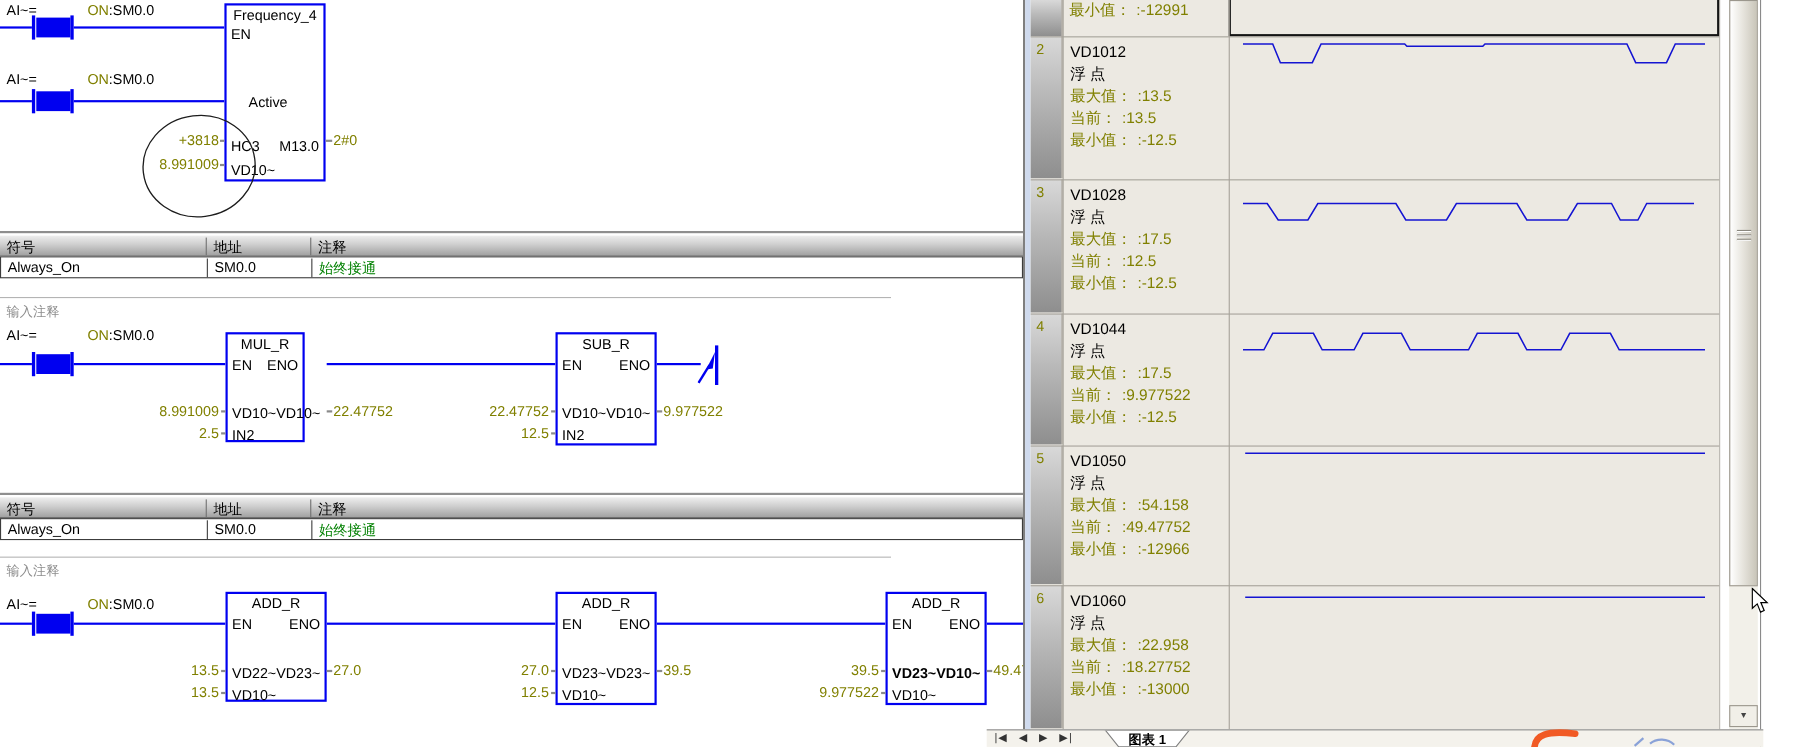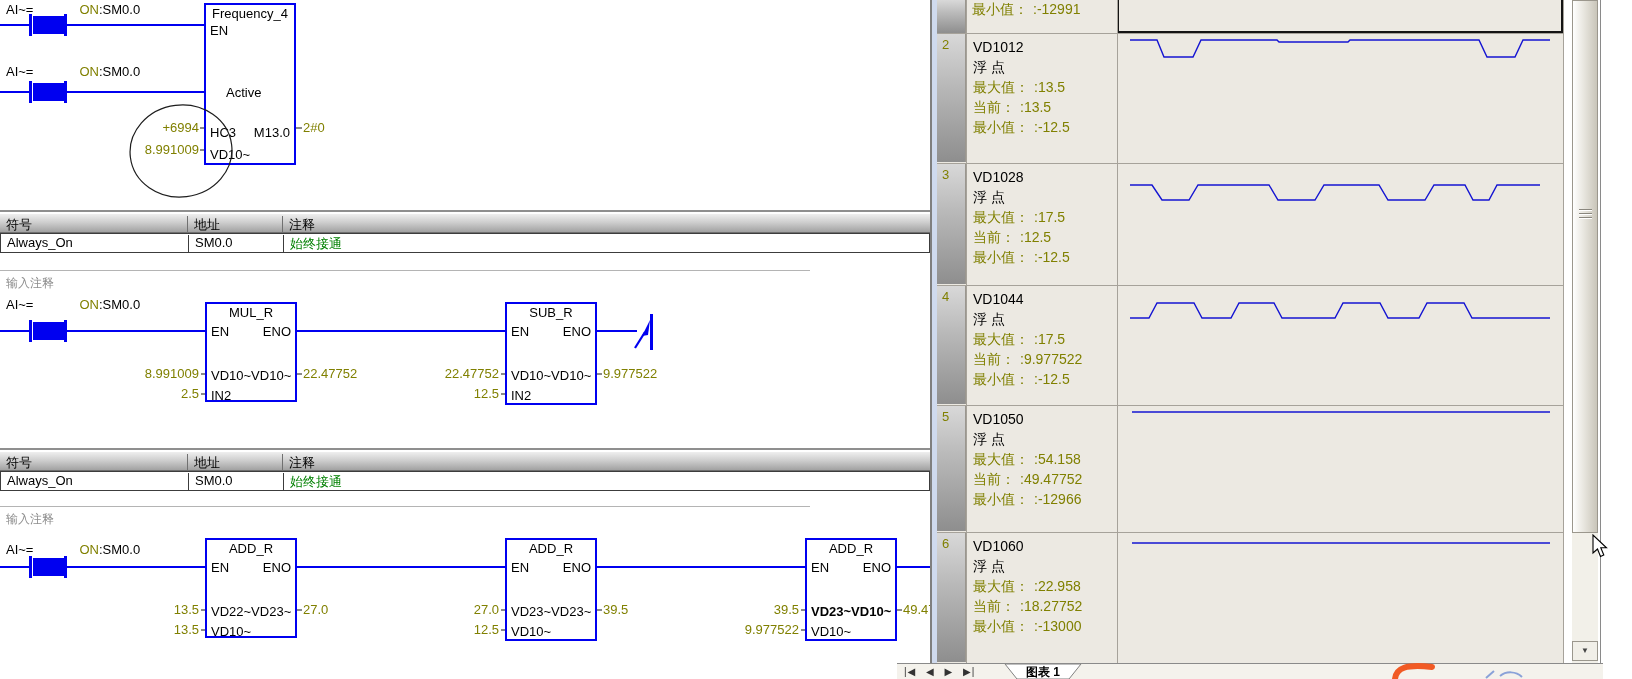--- a/index.html
+++ b/index.html
@@ -79,21 +79,21 @@
     <div class="wire" style="left:67px;top:91px;width:137px;"></div>
 
     <div class="plcblock" style="left:204px;top:3px;width:92px;height:162px;">
       <div class="bt">Frequency_4</div>
       <div class="pl" style="top:18px;">EN</div>
       <div class="pl" style="top:80px;margin-left:16px;">Active</div>
       <div class="pl" style="top:120px;">HC3</div>
       <div class="pl" style="top:142px;">VD10~</div>
       <div class="pr" style="top:120px;">M13.0</div>
     </div>
-    <div class="val valr" style="left:118px;top:120px;">+6994</div>
+    <div class="val valr" style="left:118px;top:120px;">+3818</div>
     <div class="tick" style="left:200px;top:127px;width:4px;"></div>
     <div class="val valr" style="left:118px;top:142px;">8.991009</div>
     <div class="tick" style="left:200px;top:149px;width:4px;"></div>
     <div class="tick" style="left:296px;top:127px;width:6px;"></div>
     <div class="val" style="left:303px;top:120px;">2#0</div>
 
     <svg class="abs" style="left:128px;top:102px;z-index:5;" width="112" height="100">
       <ellipse cx="53" cy="49" rx="51" ry="46" transform="rotate(-7 53 49)" fill="none" stroke="#1d1d1d" stroke-width="1.2"></ellipse>
     </svg>
 
@@ -113,21 +113,21 @@
 
     <div class="clabel" style="left:6px;top:297px;"><span>AI~=</span><span class="olv">ON</span><span>:SM0.0</span></div>
     <div class="wire" style="left:0;top:330px;width:29px;"></div>
     <div class="cbar" style="left:29px;top:320px;"></div>
     <div class="cfill" style="left:33px;top:322px;"></div>
     <div class="cbar" style="left:64px;top:320px;"></div>
     <div class="wire" style="left:67px;top:330px;width:138px;"></div>
     <div class="wire" style="left:297px;top:330px;width:208px;"></div>
     <div class="wire" style="left:597px;top:330px;width:40px;"></div>
 
-    <div class="plcblock" style="left:205px;top:302px;width:92px;height:100px;">
+    <div class="plcblock" style="left:205px;top:302px;width:72px;height:100px;">
       <div class="bt">MUL_R</div>
       <div class="pl" style="top:20px;">EN</div>
       <div class="pr" style="top:20px;">ENO</div>
       <div class="pl" style="top:64px;">VD10~VD10~</div>
       <div class="pl" style="top:84px;">IN2</div>
     </div>
     <div class="val valr" style="left:118px;top:366px;">8.991009</div>
     <div class="tick" style="left:201px;top:373px;width:4px;"></div>
     <div class="val valr" style="left:118px;top:386px;">2.5</div>
     <div class="tick" style="left:201px;top:393px;width:4px;"></div>

